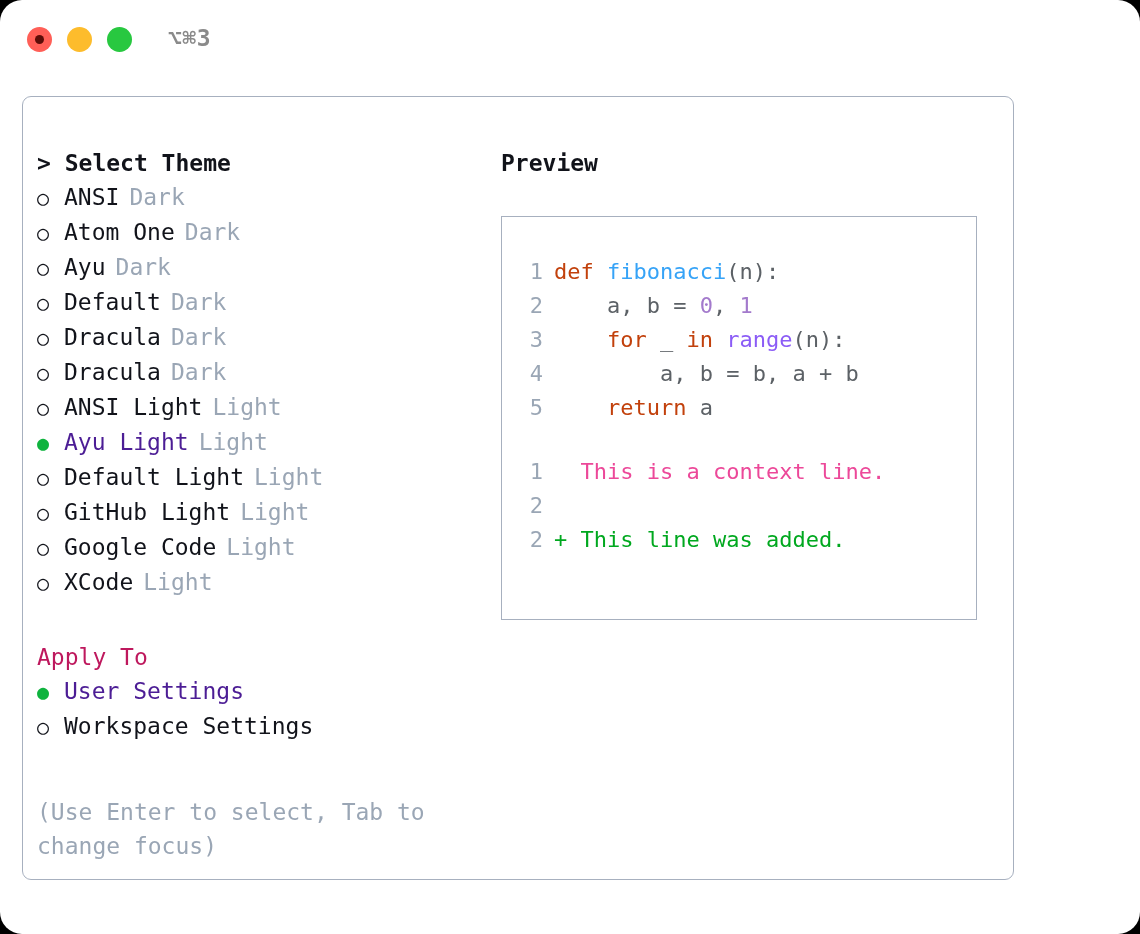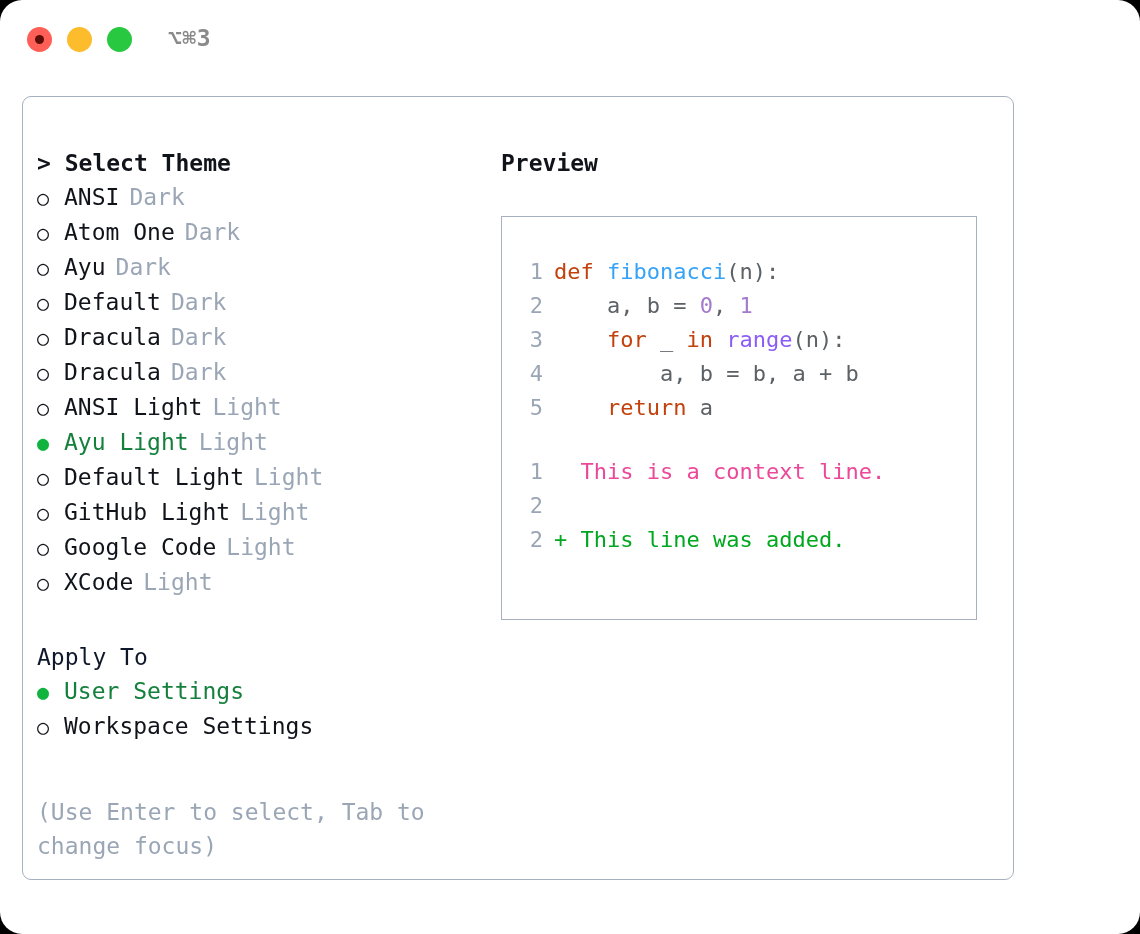--- a/index.html
+++ b/index.html
@@ -85,26 +85,26 @@
     white-space: pre;
   }
   .marker {
     width: 27px;
     flex: 0 0 27px;
     color: #11131a;
     font-size: 20px;
   }
   .marker.sel { color: #0fb33e; }
   .opt-name { color: #11131a; }
-  .opt-row.selected .opt-name { color: #15803d; }
+  .opt-row.selected .opt-name { color: #4c1d95; }
   .opt-tag { color: #9aa6b5; padding-left: 10px; }
 
   .section-label {
     font-size: 23px;
-    color: #0f172a;
+    color: #be185d;
     line-height: 34px;
     white-space: pre;
   }
 
   .spacer-lg { height: 40px; }
   .spacer-sm { height: 34px; }
 
   .hint {
     font-size: 23px;
     color: #9aa6b5;

